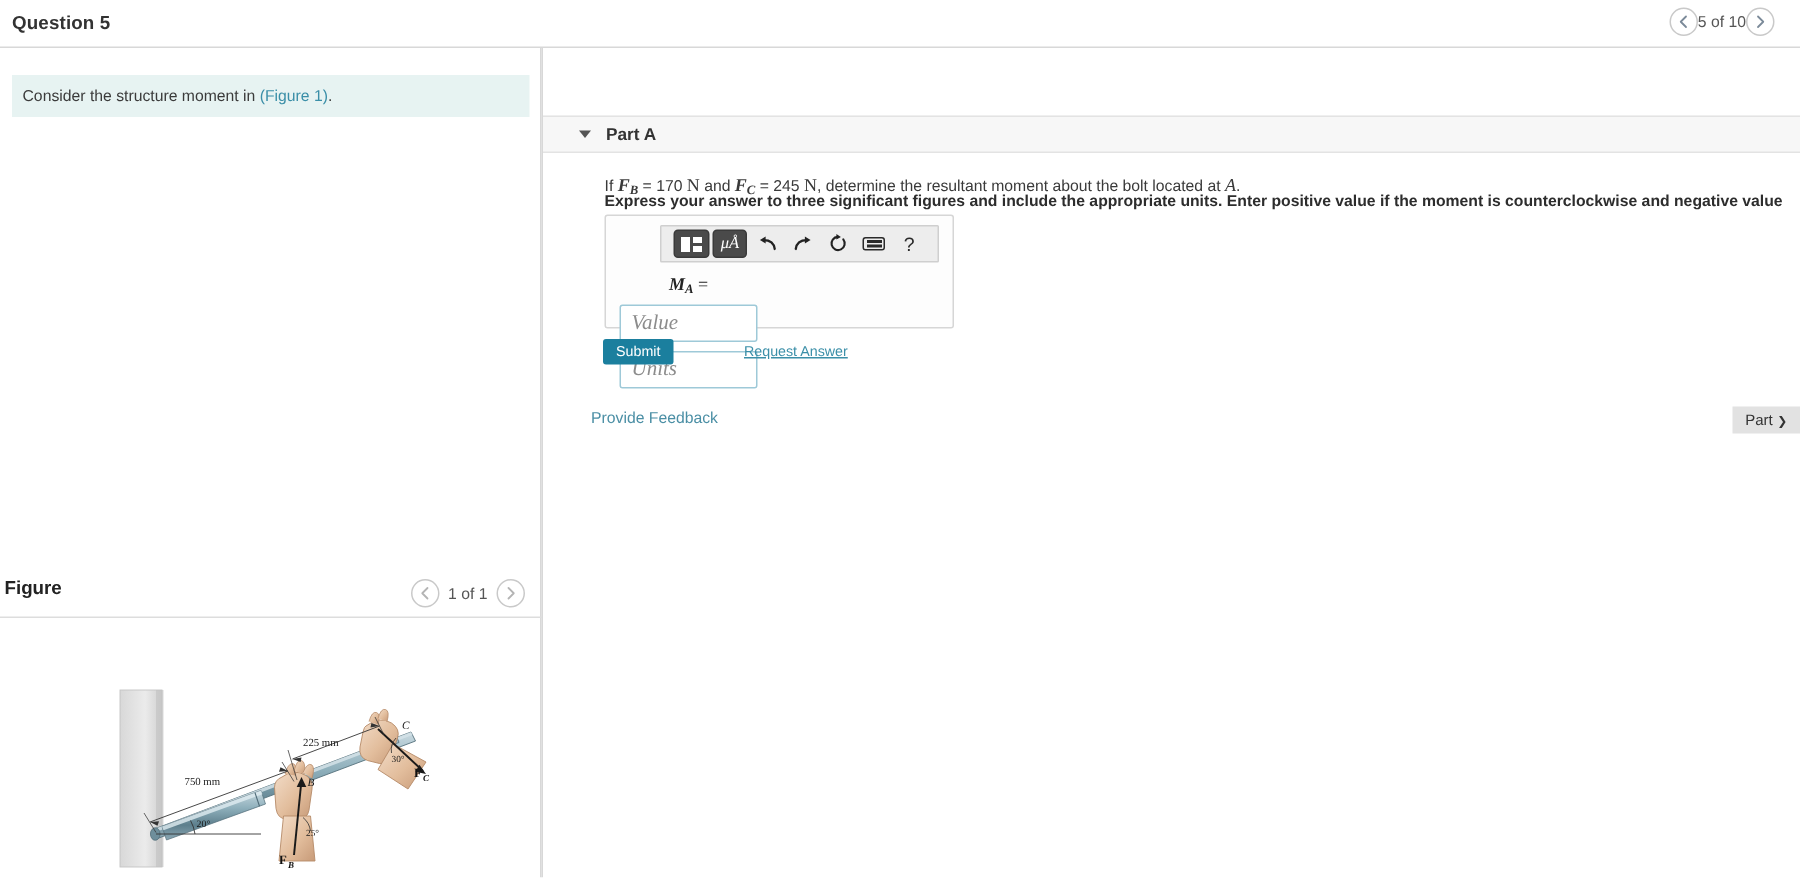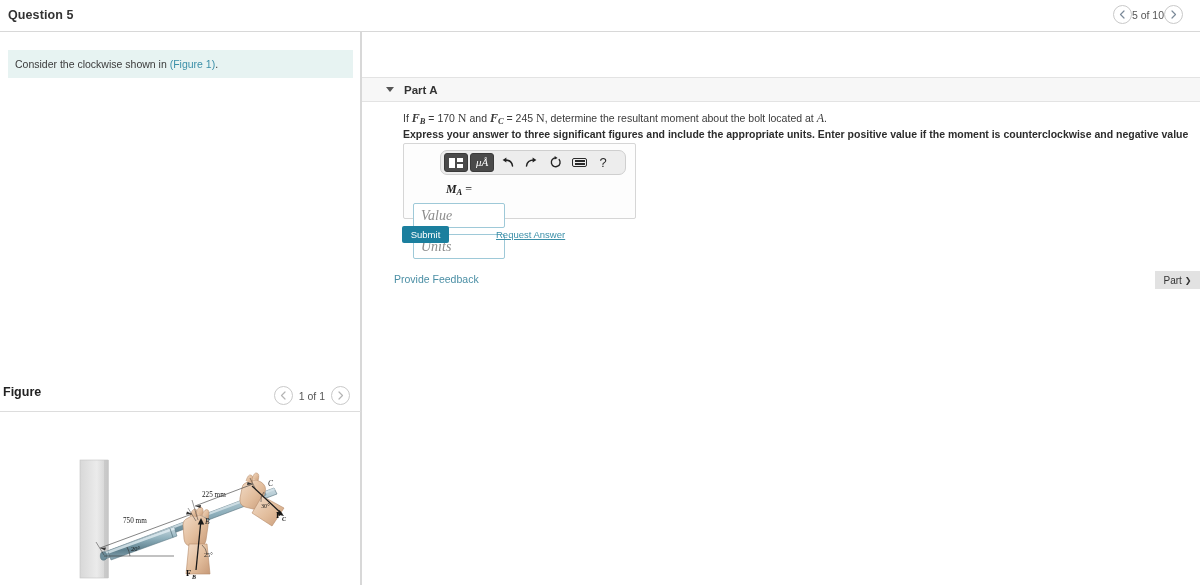--- a/index.html
+++ b/index.html
@@ -99,21 +99,21 @@
     cursor: pointer;
   }
   .part-label {
     position: absolute; left: 42px; top: 6px;
     font-size: 11.5px; font-weight: bold; color: #333;
   }
 
   .qtext {
     position: absolute; left: 41px; top: 79px;
     width: 780px; font-size: 10.5px; color: #3a3a3a;
-    line-height: 15px;
+    line-height: 24px;
   }
   .qtext2 {
     position: absolute; left: 41px; top: 95px;
     width: 790px; font-size: 10.5px; font-weight: bold;
     color: #2d2d2d; line-height: 15px;
   }
   .mathv { font-family: "Liberation Serif", serif; font-style: italic; font-size: 12px; }
   .mathb { font-family: "Liberation Serif", serif; font-style: italic; font-weight: bold; font-size: 12px; }
   .mathsub { font-size: 8.5px; font-style: italic; vertical-align: -2px; }
   .mathup { font-family: "Liberation Serif", serif; font-style: normal; font-size: 12px; }
@@ -124,23 +124,23 @@
     width: 233px; height: 76px;
     background: #fdfdfd;
     border: 1px solid #d6d6d6;
     border-radius: 2px;
   }
   .toolbar {
     position: absolute; left: 36px; top: 6px;
     width: 186px; height: 25px;
     background: #ededed;
     border: 1px solid #cfcfcf;
-    border-radius: 7px;
+    border-radius: 1px;
     display: flex; align-items: center; gap: 2px;
-    padding: 0 3px;
+    padding: 0 8px;
   }
   .tb-dark {
     width: 24px; height: 19px; border-radius: 3px;
     background: #4a4a4a; border: 1px solid #3a3a3a;
     display: flex; align-items: center; justify-content: center;
     cursor: pointer;
   }
   .tb-plain {
     width: 22px; height: 19px;
     display: flex; align-items: center; justify-content: center;
@@ -240,21 +240,21 @@
         <svg width="6" height="9" viewBox="0 0 6 9">
           <path d="M1 1 L4.5 4.5 L1 8" stroke="#7b8a99" stroke-width="1.2" fill="none" stroke-linecap="round" stroke-linejoin="round"></path>
         </svg>
       </div>
     </div>
   </div>
 
   <div class="leftcol">
 
     <div class="consider">
-      <div class="consider-text"><span>Consider the clockwise shown in </span><span class="figlink">(Figure 1)</span><span>.</span></div>
+      <div class="consider-text"><span>Consider the structure moment in </span><span class="figlink">(Figure 1)</span><span>.</span></div>
     </div>
 
     <div class="figure-head">
       <div class="figure-title">Figure</div>
       <div class="figure-pager">
         <div class="pager-btn">
           <svg width="6" height="9" viewBox="0 0 6 9">
             <path d="M5 1 L1.5 4.5 L5 8" stroke="#b4b4b4" stroke-width="1.2" fill="none" stroke-linecap="round" stroke-linejoin="round"></path>
           </svg>
         </div>

